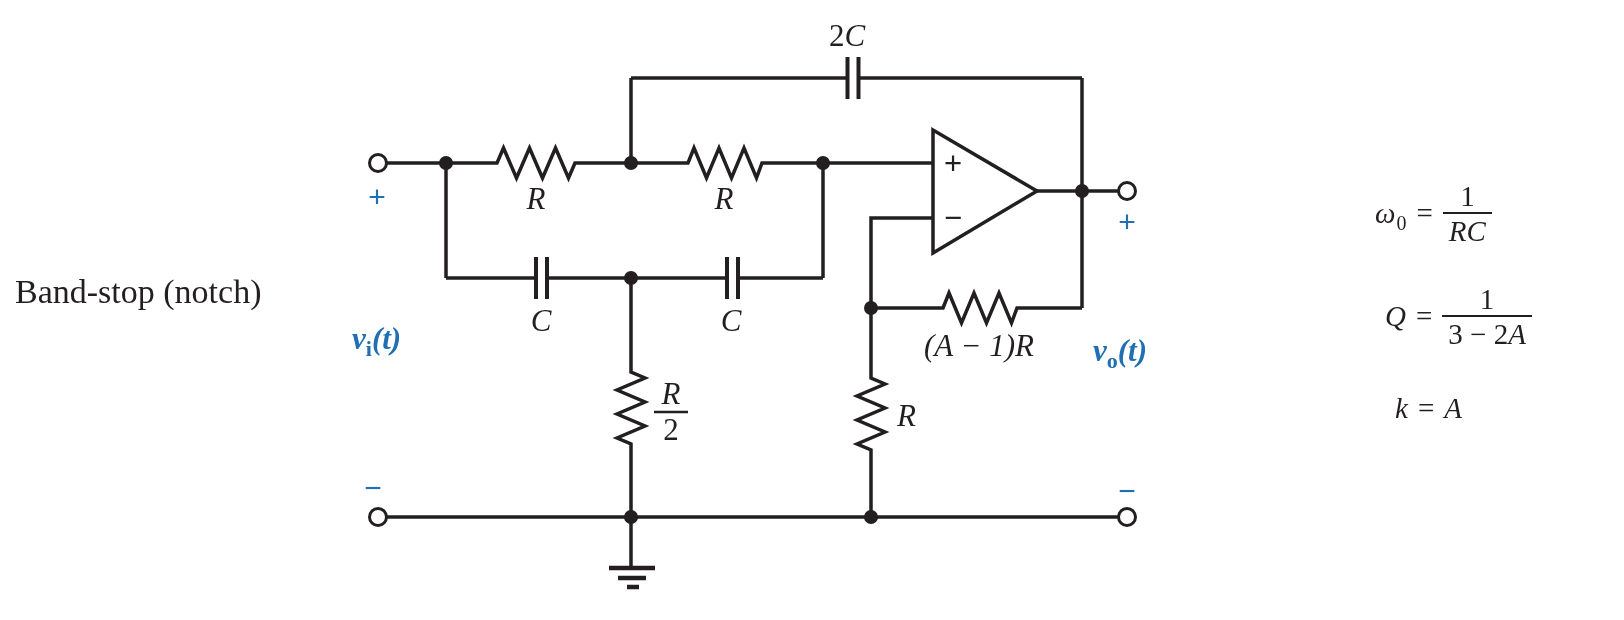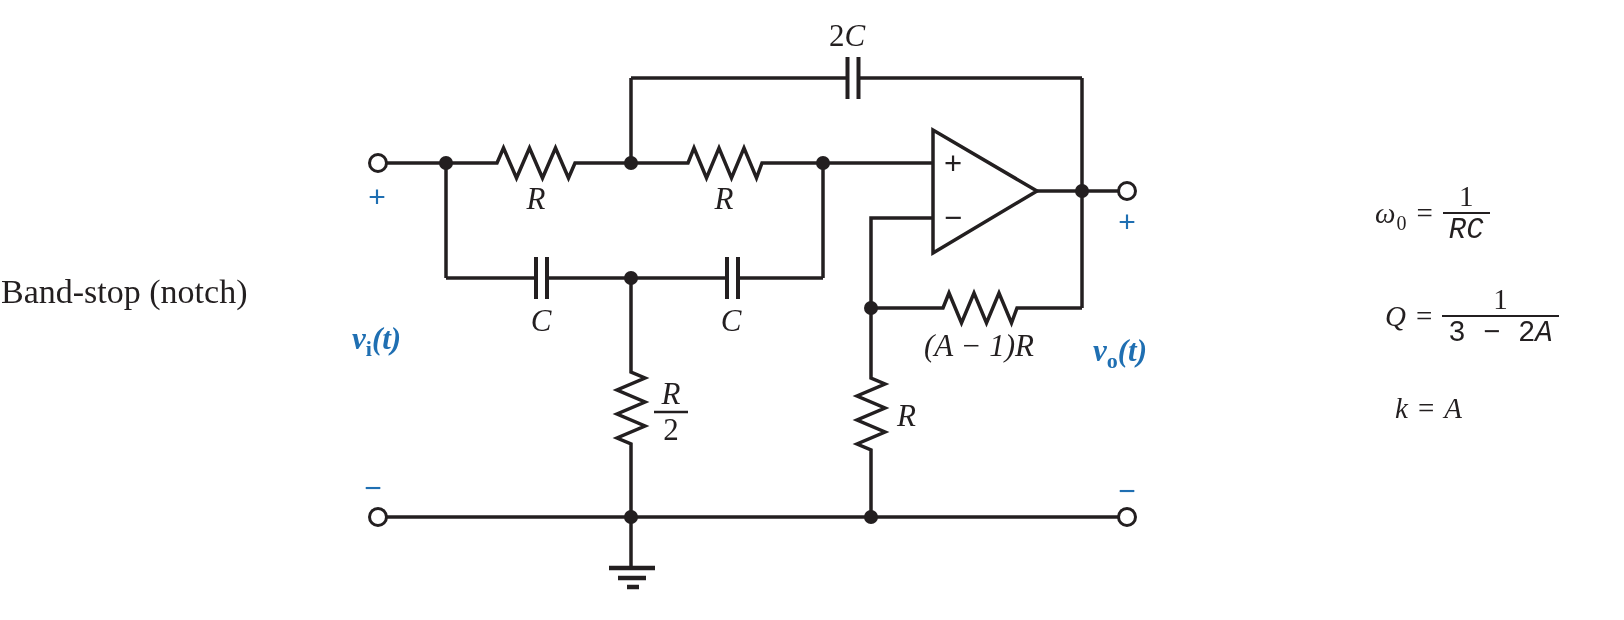--- a/index.html
+++ b/index.html
@@ -4,39 +4,39 @@
 <style>
   html,body{margin:0;padding:0;background:#ffffff;}
   .stage{
     position:relative;
     width:1624px;height:620px;
     background:#ffffff;
     font-family:"Liberation Serif","DejaVu Serif",serif;
     overflow:hidden;
   }
   .family-label{
-    position:absolute;left:1px;top:273px;
+    position:absolute;left:15px;top:273px;
     font:400 34px "Liberation Serif","DejaVu Serif",serif;
     color:#231f20;white-space:nowrap;
   }
   .circuit-svg{position:absolute;left:0;top:0;width:1624px;height:620px;}
   
   .formula-panel{position:absolute;left:1368px;top:180px;width:240px;height:280px;}
   .formula-row{
     position:absolute;display:flex;align-items:center;gap:10px;
     color:#231f20;
     font:italic 29px "Liberation Serif","DejaVu Serif",serif;
     white-space:nowrap;
   }
   .up{font-style:normal;}
   .flhs{display:inline-flex;align-items:baseline;}
   .fsub{font-style:normal;font-size:20px;position:relative;top:7px;margin-left:1px;}
   .frac{display:inline-flex;flex-direction:column;align-items:center;line-height:1.12;}
   .frac .num{padding:0 6px;}
-  .frac .den{border-top:2.5px solid #231f20;padding:1px 6px 0 6px;font-family:Liberation Mono, monospace;}
+  .frac .den{border-top:2.5px solid #231f20;padding:1px 6px 0 6px;}
 </style>
 </head>
 <body>
 
 <div class="stage">
 
   <div class="family-label">Band-stop (notch)</div>
 
   <svg class="circuit-svg" viewBox="0 0 1624 620" fill="none" stroke-linecap="butt" stroke-linejoin="miter">
 

